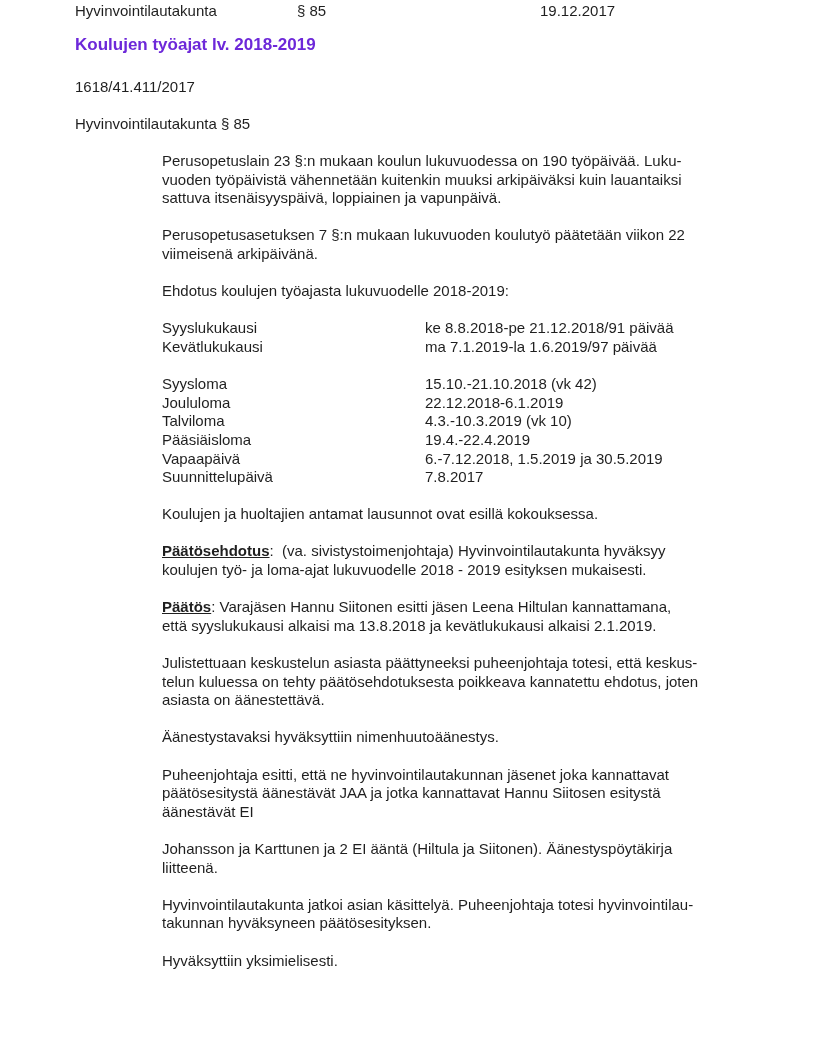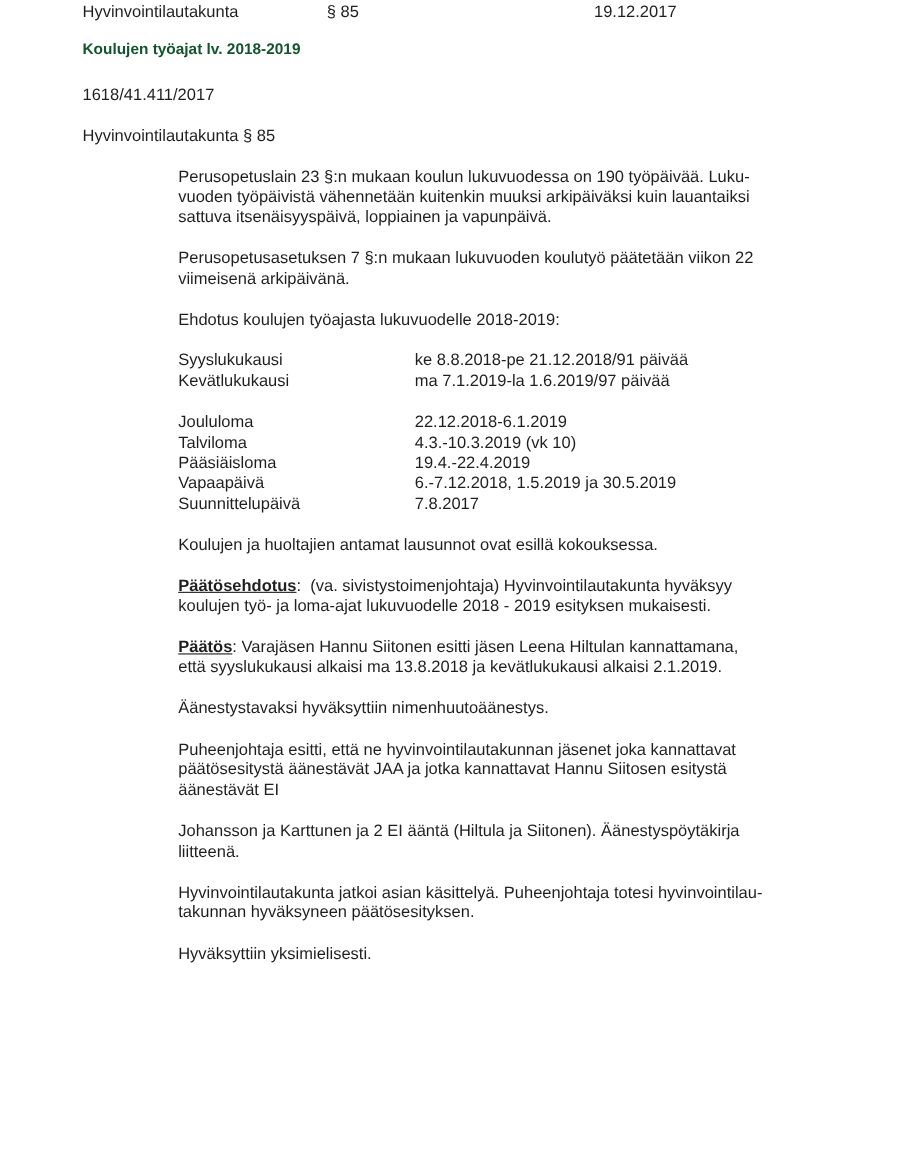--- a/index.html
+++ b/index.html
@@ -13,30 +13,30 @@
     font-size: 15px;
     line-height: 18.6px;
     color: #1f1f1f;
   }
   .doc-header { position: absolute; top: 2px; left: 0; width: 816px; height: 18px; }
   .doc-header .committee { position: absolute; left: 75px; top: 0; white-space: pre; }
   .doc-header .section   { position: absolute; left: 297px; top: 0; white-space: pre; }
   .doc-header .date      { position: absolute; left: 540px; top: 0; white-space: pre; }
   .doc-title {
     position: absolute; top: 34px; left: 75px; margin: 0;
-    font-size: 14px; line-height: 21px; font-weight: bold; color: #14532d;
+    font-size: 17px; line-height: 21px; font-weight: bold; color: #6d28d9;
     white-space: pre;
   }
   .case-number { position: absolute; top: 78px; left: 75px; white-space: pre; text-align: center; }
   .subheader   { position: absolute; top: 115px; left: 75px; white-space: pre; }
   .body-block  { position: absolute; top: 152px; left: 162px; width: 645px; }
   .body-block p { margin: 0 0 18.6px 0; padding: 0; }
   .line { white-space: pre; }
   .schedule { margin: 0 0 18.6px 0; }
-  .schedule .row { display: flex; }
+  .schedule .row { display: flex; gap: 48px; }
   .schedule .cell-label { flex: none; width: 215px; white-space: pre; }
   .schedule .cell-value { flex: none; white-space: pre; }
   .schedule .row-gap { height: 18.6px; }
   .label-emph { font-weight: bold; text-decoration: underline; text-align: right; }
 </style>
 </head>
 <body>
 
 <div class="page">
 
@@ -73,20 +73,24 @@
       <div class="row">
         <span class="cell-label">Syyslukukausi</span>
         <span class="cell-value">ke 8.8.2018-pe 21.12.2018/91 päivää</span>
       </div>
       <div class="row">
         <span class="cell-label">Kevätlukukausi</span>
         <span class="cell-value">ma 7.1.2019-la 1.6.2019/97 päivää</span>
       </div>
       <div class="row-gap"></div>
       <div class="row">
+        <span class="cell-label">Syysloma</span>
+        <span class="cell-value">15.10.-21.10.2018 (vk 42)</span>
+      </div>
+      <div class="row">
         <span class="cell-label">Joululoma</span>
         <span class="cell-value">22.12.2018-6.1.2019</span>
       </div>
       <div class="row">
         <span class="cell-label">Talviloma</span>
         <span class="cell-value">4.3.-10.3.2019 (vk 10)</span>
       </div>
       <div class="row">
         <span class="cell-label">Pääsiäisloma</span>
         <span class="cell-value">19.4.-22.4.2019</span>
@@ -108,20 +112,25 @@
     <p>
       <span class="line" style="display:block"><span class="label-emph">Päätösehdotus</span><span>:  (va. sivistystoimenjohtaja) Hyvinvointilautakunta hyväksyy</span></span>
       <span class="line" style="display:block">koulujen työ- ja loma-ajat lukuvuodelle 2018 - 2019 esityksen mukaisesti.</span>
     </p>
 
     <p>
       <span class="line" style="display:block"><span class="label-emph">Päätös</span><span>: Varajäsen Hannu Siitonen esitti jäsen Leena Hiltulan kannattamana,</span></span>
       <span class="line" style="display:block">että syyslukukausi alkaisi ma 13.8.2018 ja kevätlukukausi alkaisi 2.1.2019.</span>
     </p>
 
+    <p>
+      <span class="line" style="display:block">Julistettuaan keskustelun asiasta päättyneeksi puheenjohtaja totesi, että keskus-</span>
+      <span class="line" style="display:block">telun kuluessa on tehty päätösehdotuksesta poikkeava kannatettu ehdotus, joten</span>
+      <span class="line" style="display:block">asiasta on äänestettävä.</span>
+    </p>
 
     <p>
       <span class="line" style="display:block">Äänestystavaksi hyväksyttiin nimenhuutoäänestys.</span>
     </p>
 
     <p>
       <span class="line" style="display:block">Puheenjohtaja esitti, että ne hyvinvointilautakunnan jäsenet joka kannattavat</span>
       <span class="line" style="display:block">päätösesitystä äänestävät JAA ja jotka kannattavat Hannu Siitosen esitystä</span>
       <span class="line" style="display:block">äänestävät EI</span>
     </p>

